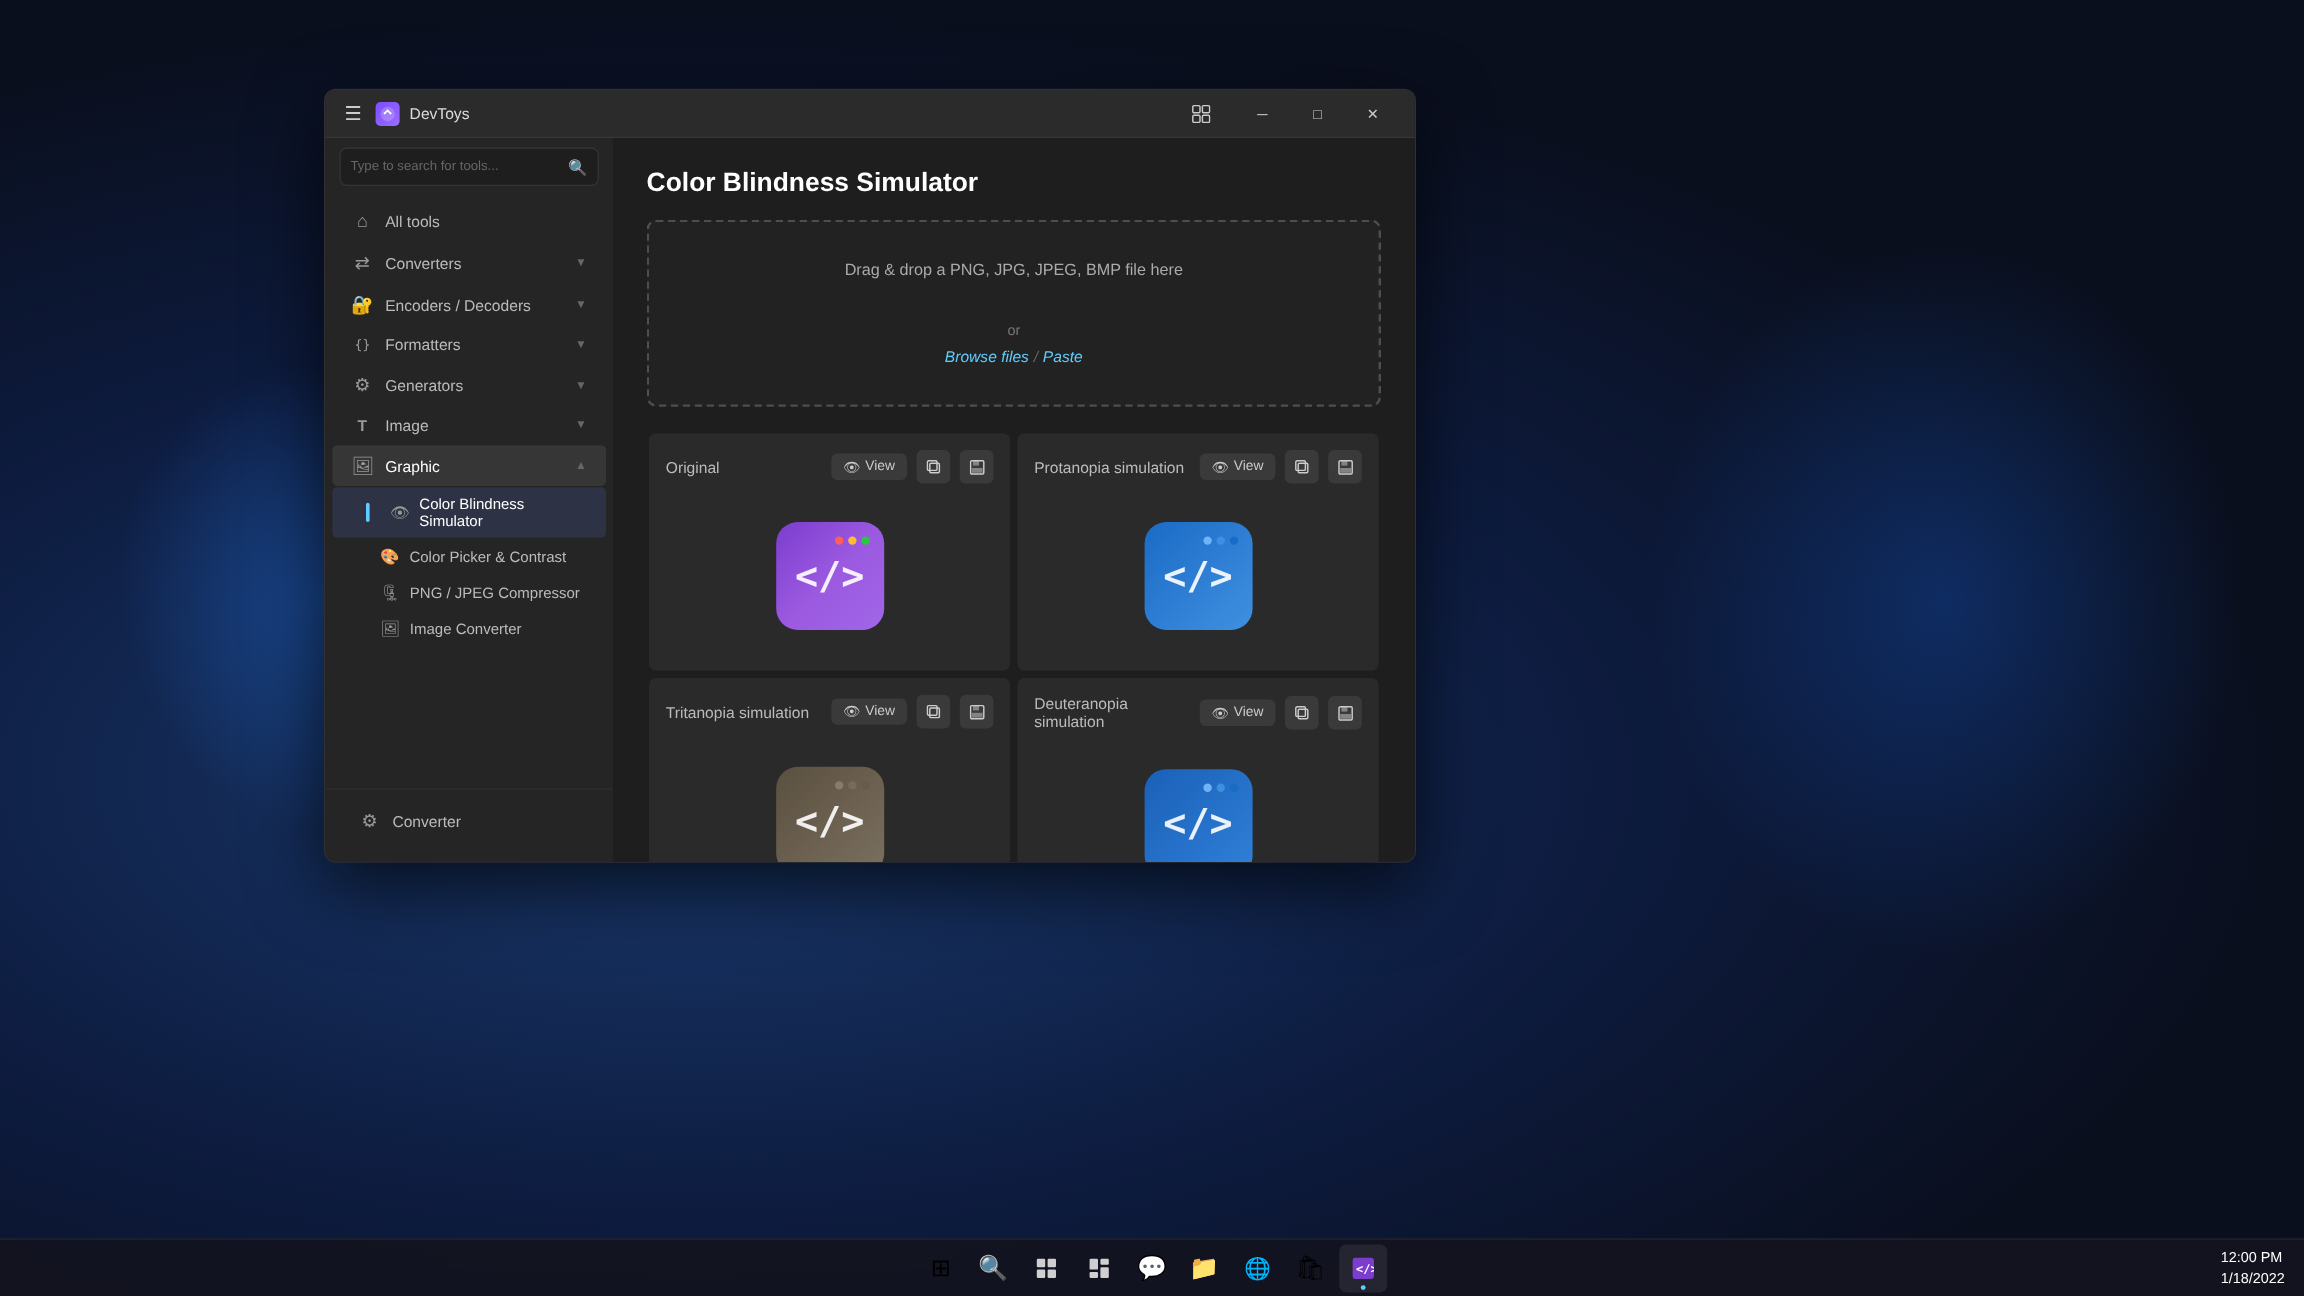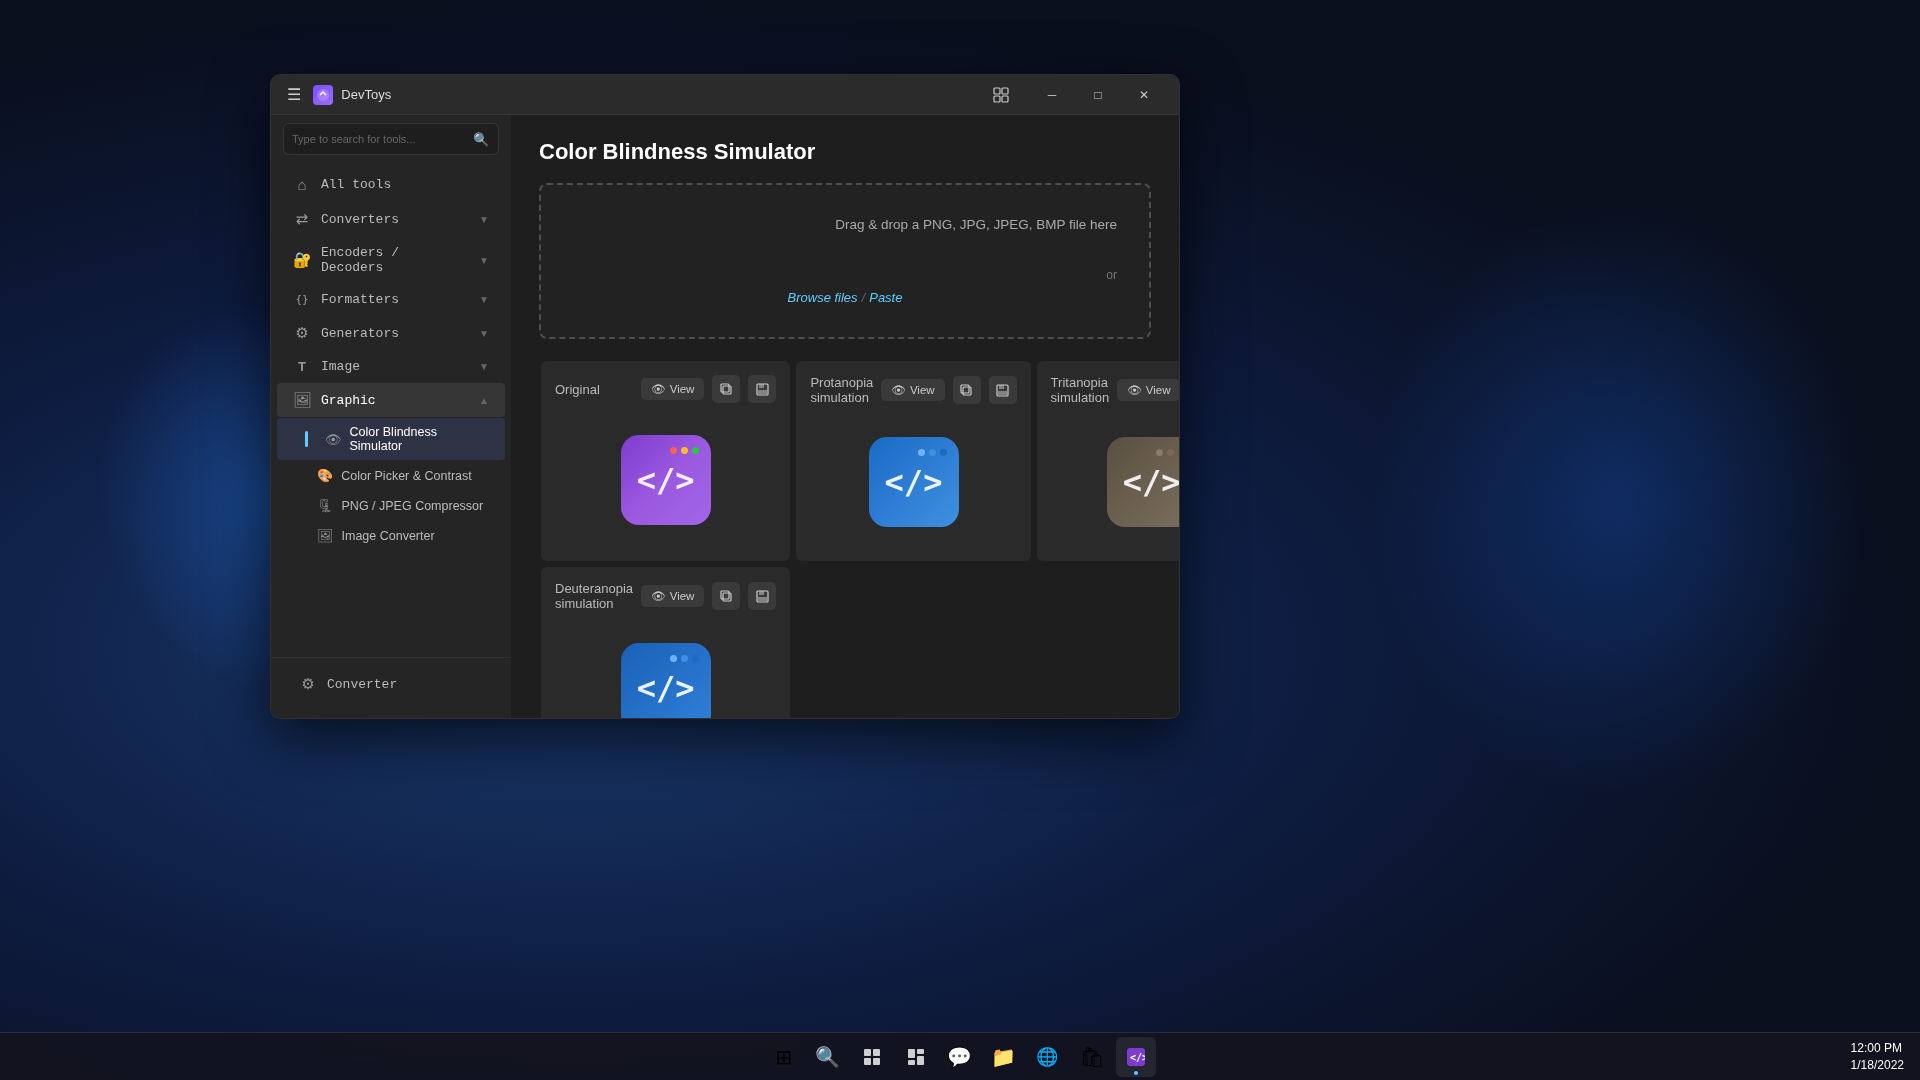--- a/index.html
+++ b/index.html
@@ -236,21 +236,21 @@
       cursor: pointer;
       color: #bbb;
       font-size: 13px;
       gap: 10px;
       border-radius: 4px;
       margin: 1px 6px;
     }
     .nav-item.active { background: rgba(255,255,255,0.08); color: #fff; }
 
     .nav-item-icon { font-size: 15px; color: #999; width: 18px; text-align: center; }
-    .nav-item-label { flex: 1; font-family: Liberation Mono, monospace; }
+    .nav-item-label { flex: 1; }
     .nav-item-chevron { font-size: 10px; color: #666; }
 
     .sub-nav-item {
       display: flex;
       align-items: center;
       padding: 7px 16px 7px 40px;
       cursor: pointer;
       color: #bbb;
       font-size: 12.5px;
       gap: 8px;
@@ -291,21 +291,21 @@
       font-weight: 600;
       color: #fff;
       margin-bottom: 18px;
     }
 
     
     .drop-zone {
       border: 2px dashed rgba(255,255,255,0.2);
       border-radius: 8px;
       padding: 32px;
-      text-align: right;
+      text-align: center;
       margin-bottom: 20px;
       background: rgba(255,255,255,0.02);
     }
     .drop-zone-text {
       color: #aaa;
       font-size: 13.5px;
       margin-bottom: 8px;
     }
     .drop-zone-or {
       color: #777;
@@ -324,21 +324,21 @@
       color: #60cdff;
       font-size: 13px;
       cursor: pointer;
       text-decoration: none;
     }
     .drop-divider { color: #666; font-size: 13px; }
 
     
     .sim-grid {
       display: grid;
-      grid-template-columns: 1fr 1fr 1fr;
+      grid-template-columns: 1fr 1fr;
       gap: 2px;
     }
     .sim-panel {
       background: #2a2a2a;
       border-radius: 6px;
       padding: 14px;
       margin: 2px;
     }
     .sim-header {
       display: flex;

